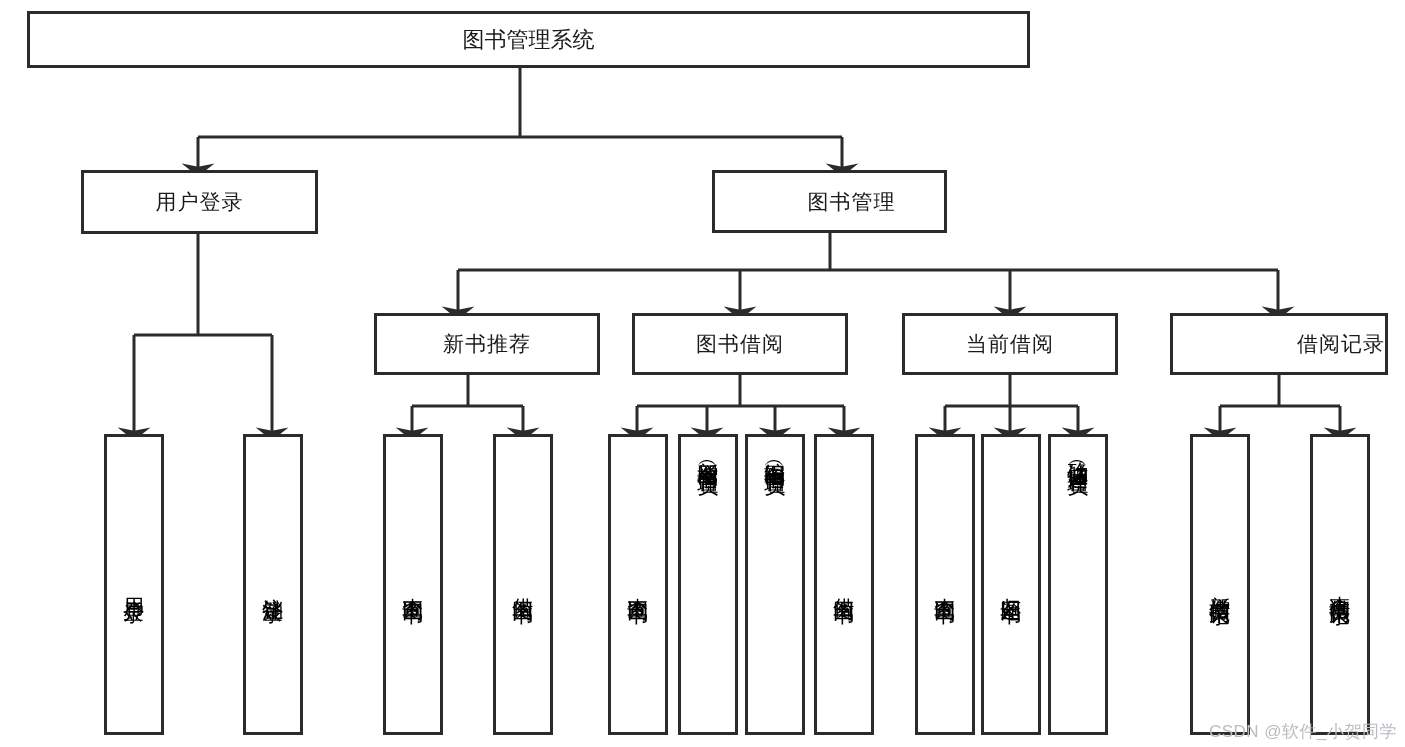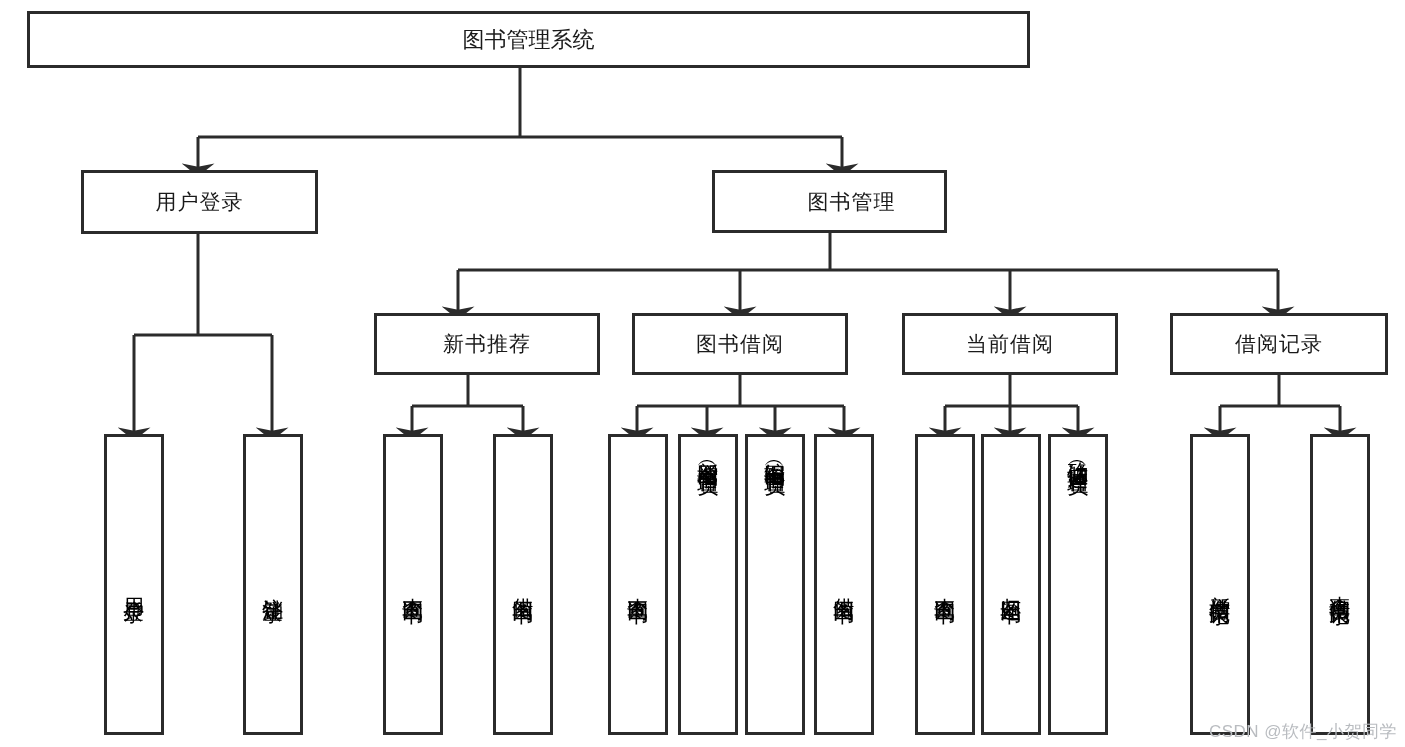--- a/index.html
+++ b/index.html
@@ -90,21 +90,21 @@
   </div>
 
   <div class="node h" style="left:902px;top:313px;width:216px;height:62px;">
     <span>当前借阅</span>
   </div>
 
   <div class="node h" style="left:632px;top:313px;width:216px;height:62px;">
     <span>图书借阅</span>
   </div>
 
-  <div class="node h" style="left:1170px;top:313px;width:218px;height:62px;">
+  <div class="node h" style="left:1170px;top:313px;width:218px;height:62px;justify-content:flex-end;">
     <span>借阅记录</span>
   </div>
 
   <div class="leaf-box mid" style="left:104px;top:434px;width:60px;height:301px;">
     <span class="leaf">用户登录</span>
   </div>
   <div class="leaf-box mid" style="left:243px;top:434px;width:60px;height:301px;">
     <span class="leaf">注销登录</span>
   </div>
 

